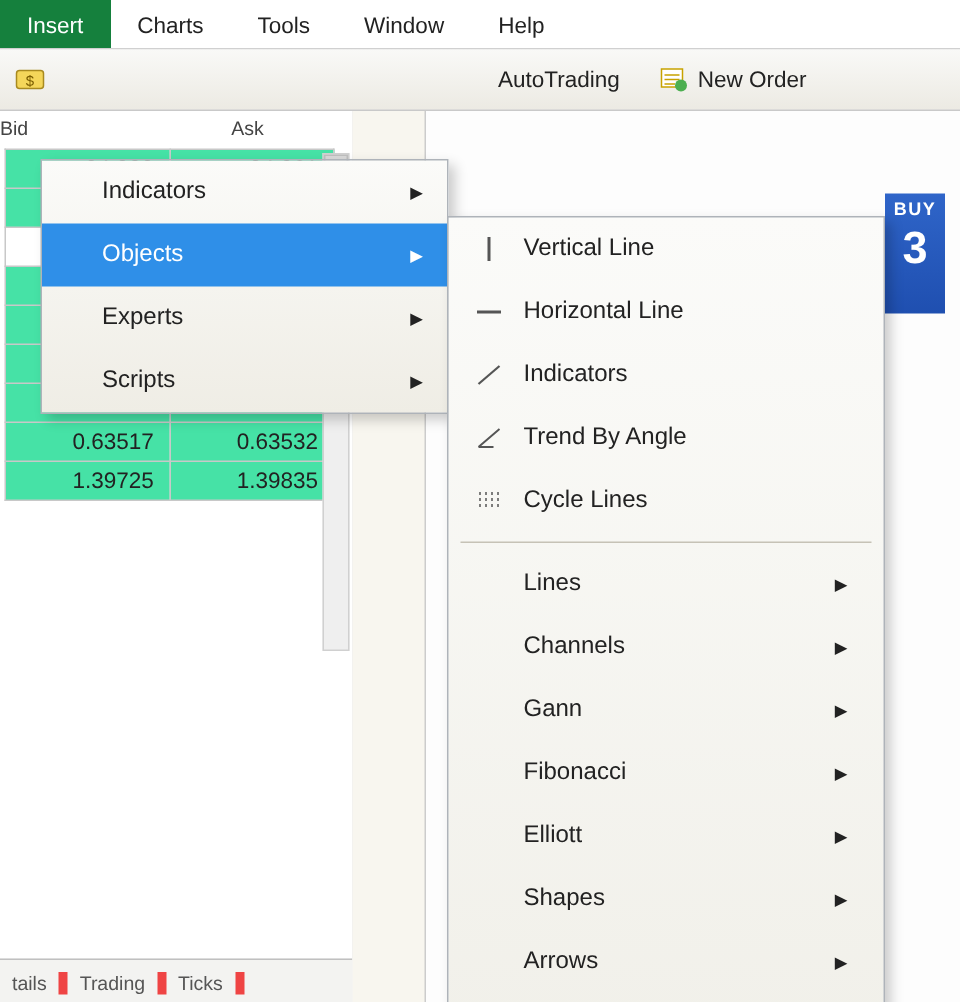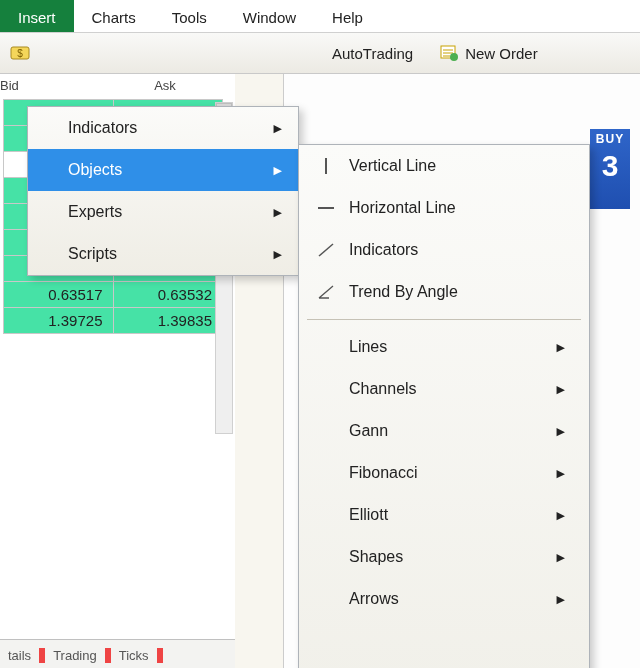--- a/index.html
+++ b/index.html
@@ -186,20 +186,28 @@
         <span>Indicators</span>
       </div>
       <div class="sitem">
         <span class="sic">
           <svg width="20" height="18">
             <path d="M3 15 L17 3 M3 15 H13" fill="none" stroke="#555" stroke-width="1.3"></path>
           </svg>
         </span>
         <span>Trend By Angle</span>
       </div>
+      <div class="sitem">
+        <span class="sic">
+          <svg width="20" height="18">
+            <path d="M4 3v12M8 3v12M12 3v12M16 3v12" stroke="#555" stroke-width="1" stroke-dasharray="2 2"></path>
+          </svg>
+        </span>
+        <span>Cycle Lines</span>
+      </div>
       <div class="sep"></div>
       <div class="sitem">
         <span class="sic"></span>
         <span>Lines</span>
         <span class="sarr">▶</span>
       </div>
       <div class="sitem">
         <span class="sic"></span>
         <span>Channels</span>
         <span class="sarr">▶</span>

